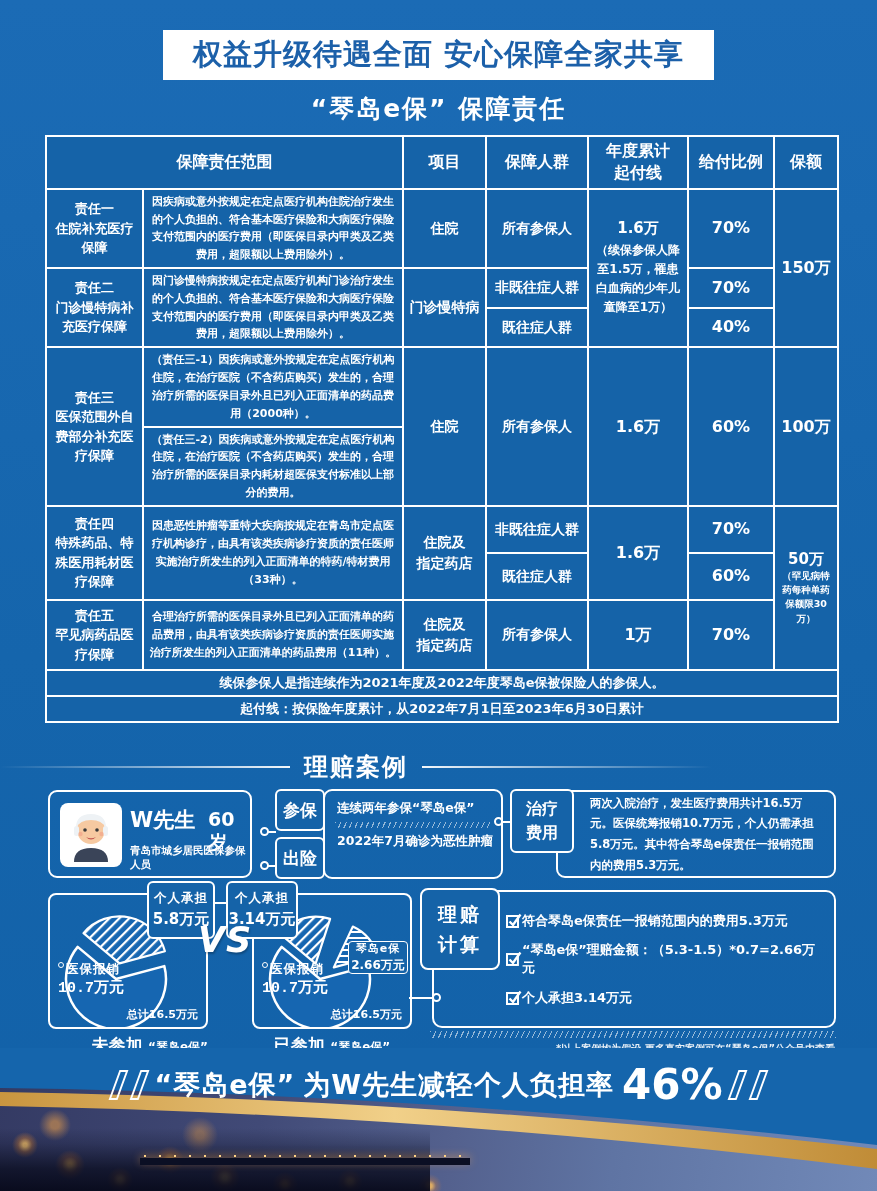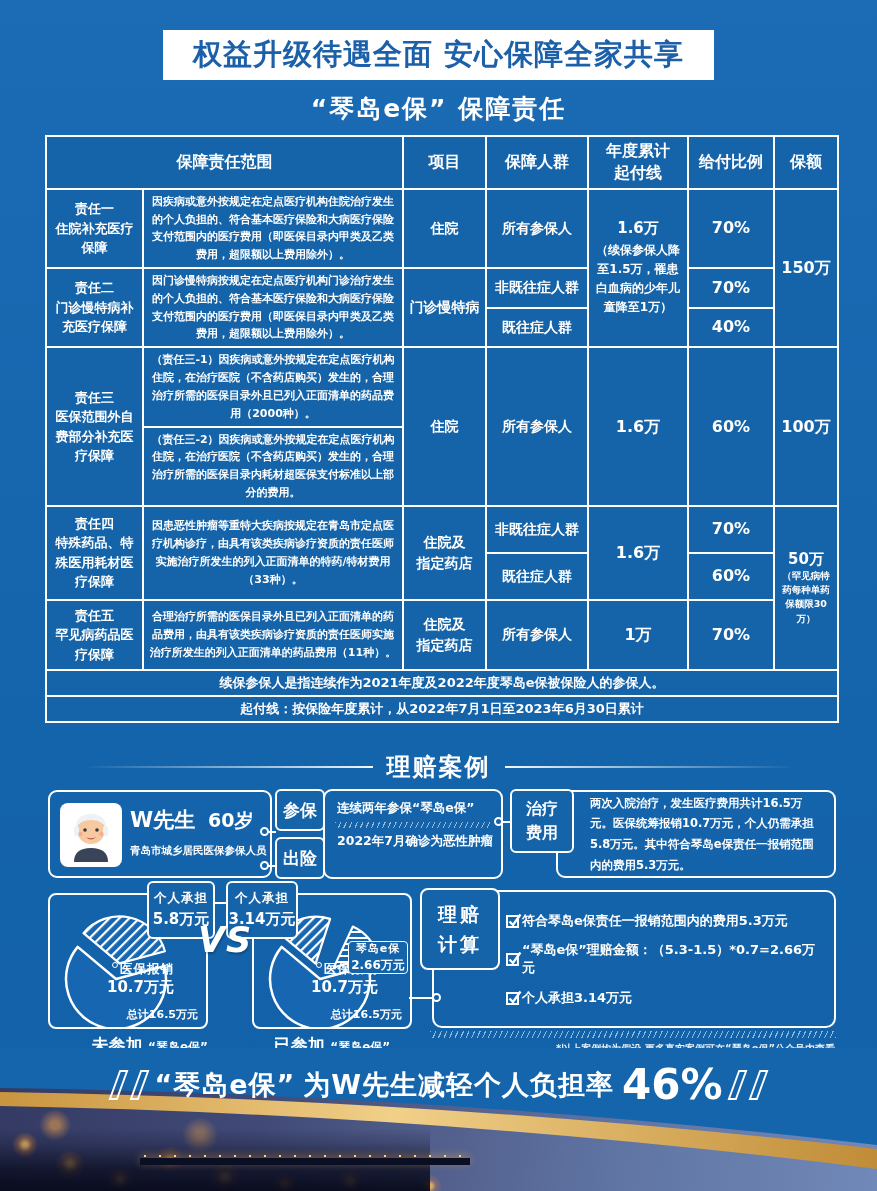--- a/index.html
+++ b/index.html
@@ -26,21 +26,21 @@
   .val{ font-size:14px; font-weight:bold; line-height:1.5;}
   .big{ font-size:16px; }
   .ded-main{ font-size:15px; font-weight:bold; margin-bottom:3px;}
   .ded-note{ font-size:12px; font-weight:bold; line-height:1.6;}
   .amt-main{ font-size:15px; font-weight:bold;}
   .amt-note{ font-size:9.5px; font-weight:bold; line-height:1.5;}
   .tnote{ text-align:left; font-size:13px; font-weight:bold; padding:7px 12px;}
 
   
   .case-divider{ position:absolute; top:752px; left:0; width:100%; height:30px;
-                 display:flex; align-items:center; justify-content:center; gap:14px;}
+                 display:flex; align-items:center; gap:14px;}
   .dv-line{ height:2px; width:290px;}
   .dv-left{ background:linear-gradient(90deg,rgba(255,255,255,0),rgba(255,255,255,.95));}
   .dv-right{ background:linear-gradient(270deg,rgba(255,255,255,0),rgba(255,255,255,.95));}
   .dv-title{ font-size:24px; font-weight:bold; letter-spacing:2px;}
 
   
   .wbox{ position:absolute; border:2px solid #fff; border-radius:9px; background:transparent;}
   .tagbox{ position:absolute; border:2px solid #fff; border-radius:6px; background:#1563a8;
            display:flex; flex-direction:column; align-items:center; justify-content:center;
            font-weight:bold; z-index:3;}
@@ -57,21 +57,21 @@
 
   .info-line{ font-size:12.5px; font-weight:bold; text-align:left; padding-left:12px;}
   .info-sep{ height:6px; margin:5px 10px;}
 
   .treat-text{ font-size:11.5px; font-weight:bold; line-height:1.8; text-align:left;
                padding:10px 10px 10px 32px; display:flex; align-items:center; height:100%;}
 
   
   .chart-box{ position:absolute; width:160px; height:136px; border:2px solid #fff; border-radius:8px;}
   .pie-svg{ position:absolute; left:2px; top:0;}
-  .pie-label{ position:absolute; left:8px; top:66px; width:116px; text-align:right; z-index:2;}
+  .pie-label{ position:absolute; left:8px; top:66px; width:116px; text-align:left; z-index:2;font-family:Liberation Mono, monospace;}
   .pie-label .l1{ font-size:12.5px; font-weight:bold; letter-spacing:1px;}
   .pie-label .l2{ font-size:15px; font-weight:bold;}
   .deg{ display:inline-block; width:6px; height:6px; border:1.5px solid #fff; border-radius:50%;
         vertical-align:super; margin-right:2px;}
   .pie-total{ position:absolute; right:8px; bottom:5px; font-size:11px; font-weight:bold; z-index:2;}
   .burden{ text-align:center; line-height:1.5;}
   .burden .l1{ font-size:12.5px; letter-spacing:1px;}
   .burden .l2{ font-size:15px;}
   .ebao-tag{ line-height:1.35;}
   .ebao-tag .l1{ font-size:11px; letter-spacing:1px;}
@@ -222,21 +222,21 @@
     </tr>
   </tbody>
     </table>
 
   <div class="case-divider">
     <div class="dv-line dv-left"></div>
     <div class="dv-title">理赔案例</div>
     <div class="dv-line dv-right"></div>
   </div>
 
-  <div class="wbox" style="left:48px;top:790px;width:224px;height:88px;text-decoration:underline;">
+  <div class="wbox" style="left:48px;top:790px;width:204px;height:88px;text-decoration:underline;">
     <div class="avatar">
       <svg width="50" height="54" viewBox="0 0 50 54">
         <path d="M8 54 Q8 40 25 40 Q42 40 42 54 Z" fill="#3a4458"></path>
         <circle cx="25" cy="22" r="14" fill="#f6c9a1"></circle>
         <path d="M10 20 Q10 6 25 6 Q40 6 40 20 Q36 12 25 12 Q14 12 10 20 Z" fill="#eef2f5"></path>
         <rect x="8" y="18" width="5" height="10" rx="2.5" fill="#eef2f5"></rect>
         <rect x="37" y="18" width="5" height="10" rx="2.5" fill="#eef2f5"></rect>
         <circle cx="19" cy="22" r="1.8" fill="#3a3a3a"></circle>
         <circle cx="31" cy="22" r="1.8" fill="#3a3a3a"></circle>
         <path d="M20 29 Q25 34 30 29 Q25 31.5 20 29 Z" fill="#c2554f"></path>

